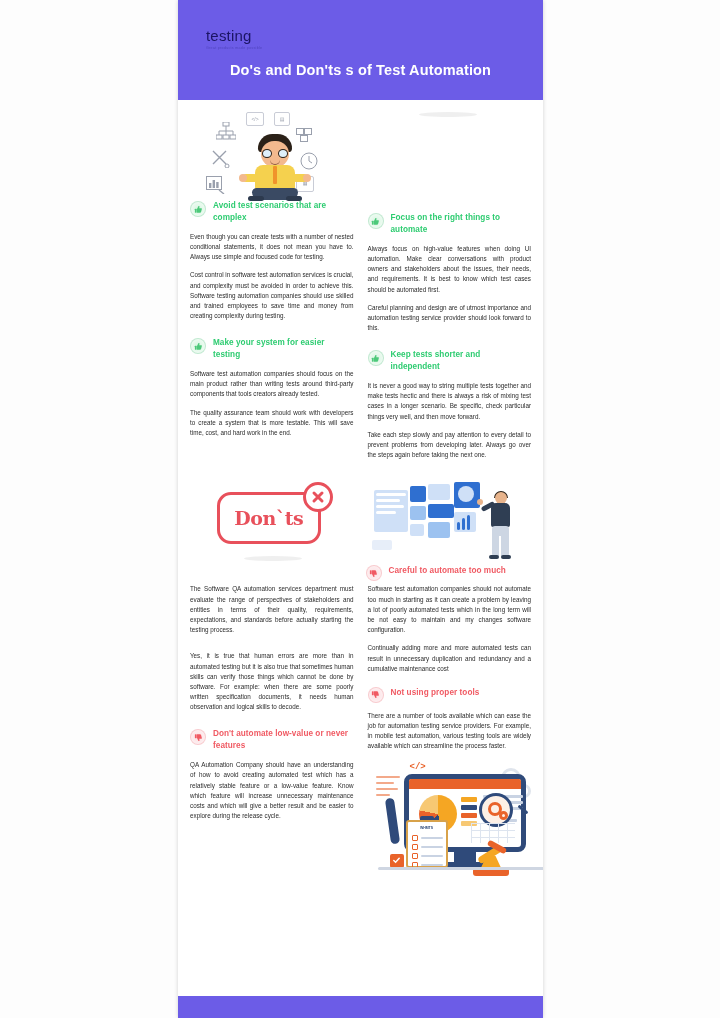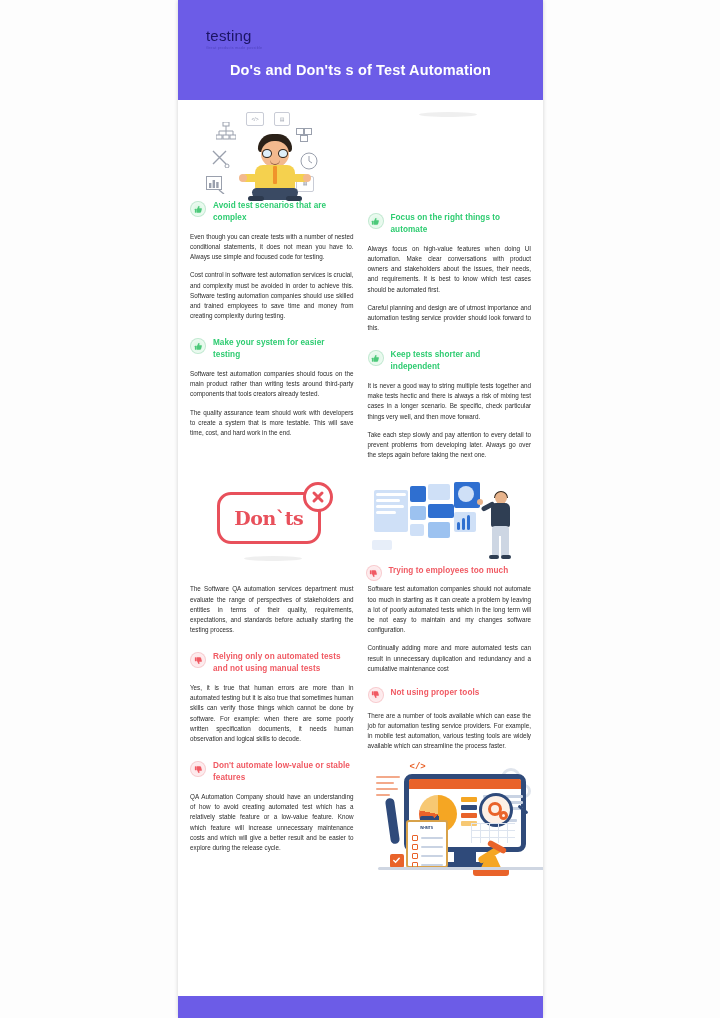--- a/index.html
+++ b/index.html
@@ -433,56 +433,47 @@
       </div>
 
       <div class="sec" style="margin-top:-4px;">
         <div class="sec-head">
           <span class="pill red">
             <svg width="9" height="9" viewBox="0 0 12 12">
               <path d="M4 6.8 L6 10.8 C7 11 7.6 10.2 7.3 9.2 L6.9 7.8 H9.6 C10.3 7.8 10.7 7.1 10.4 6.4 L9.4 2.8 C9.2 2.1 8.7 1.7 8 1.7 H4 Z" fill="#f05a63"></path>
               <rect x="1.2" y="1.7" width="2.4" height="5.3" rx="0.6" fill="#f05a63"></rect>
             </svg>
           </span>
-          <span class="sec-title red inline">Trying to employees too much</span>
+          <span class="sec-title red inline">Careful to automate too much</span>
         </div>
       </div>
     </div>
   </div>
 
   <div class="cols" style="margin-top:4px;">
 
     <div class="col">
 
       <div class="sec" style="margin-top:14px;">
         <p class="para">The Software QA automation services department must evaluate the range of perspectives of stakeholders and entities in terms of their quality, requirements, expectations, and standards before actually starting the testing process.</p>
       </div>
 
       <div class="sec" style="margin-top:16px;">
+        <p class="para">Yes, it is true that human errors are more than in automated testing but it is also true that sometimes human skills can verify those things which cannot be done by software. For example: when there are some poorly written specification documents, it needs human observation and logical skills to decode.</p>
+      </div>
+
+      <div class="sec" style="margin-top:16px;">
         <div class="sec-head">
           <span class="pill red">
             <svg width="9" height="9" viewBox="0 0 12 12">
               <path d="M4 6.8 L6 10.8 C7 11 7.6 10.2 7.3 9.2 L6.9 7.8 H9.6 C10.3 7.8 10.7 7.1 10.4 6.4 L9.4 2.8 C9.2 2.1 8.7 1.7 8 1.7 H4 Z" fill="#f05a63"></path>
               <rect x="1.2" y="1.7" width="2.4" height="5.3" rx="0.6" fill="#f05a63"></rect>
             </svg>
           </span>
-          <span class="sec-title red">Relying only on automated tests and not using manual tests</span>
-        </div>
-        <p class="para">Yes, it is true that human errors are more than in automated testing but it is also true that sometimes human skills can verify those things which cannot be done by software. For example: when there are some poorly written specification documents, it needs human observation and logical skills to decode.</p>
-      </div>
-
-      <div class="sec" style="margin-top:16px;">
-        <div class="sec-head">
-          <span class="pill red">
-            <svg width="9" height="9" viewBox="0 0 12 12">
-              <path d="M4 6.8 L6 10.8 C7 11 7.6 10.2 7.3 9.2 L6.9 7.8 H9.6 C10.3 7.8 10.7 7.1 10.4 6.4 L9.4 2.8 C9.2 2.1 8.7 1.7 8 1.7 H4 Z" fill="#f05a63"></path>
-              <rect x="1.2" y="1.7" width="2.4" height="5.3" rx="0.6" fill="#f05a63"></rect>
-            </svg>
-          </span>
-          <span class="sec-title red">Don't automate low-value or stable features</span>
+          <span class="sec-title red">Don't automate low-value or never features</span>
         </div>
         <p class="para">QA Automation Company should have an understanding of how to avoid creating automated test which has a relatively stable feature or a low-value feature. Know which feature will increase unnecessary maintenance costs and which will give a better result and be easier to explore during the release cycle.</p>
       </div>
 
     </div>
 
     <div class="col">
 
       <div class="sec" style="margin-top:14px;">
         <p class="para" style="margin-top:0;">Software test automation companies should not automate too much in starting as it can create a problem by leaving a lot of poorly automated tests which in the long term will be not easy to maintain and my changes software configuration.</p>

